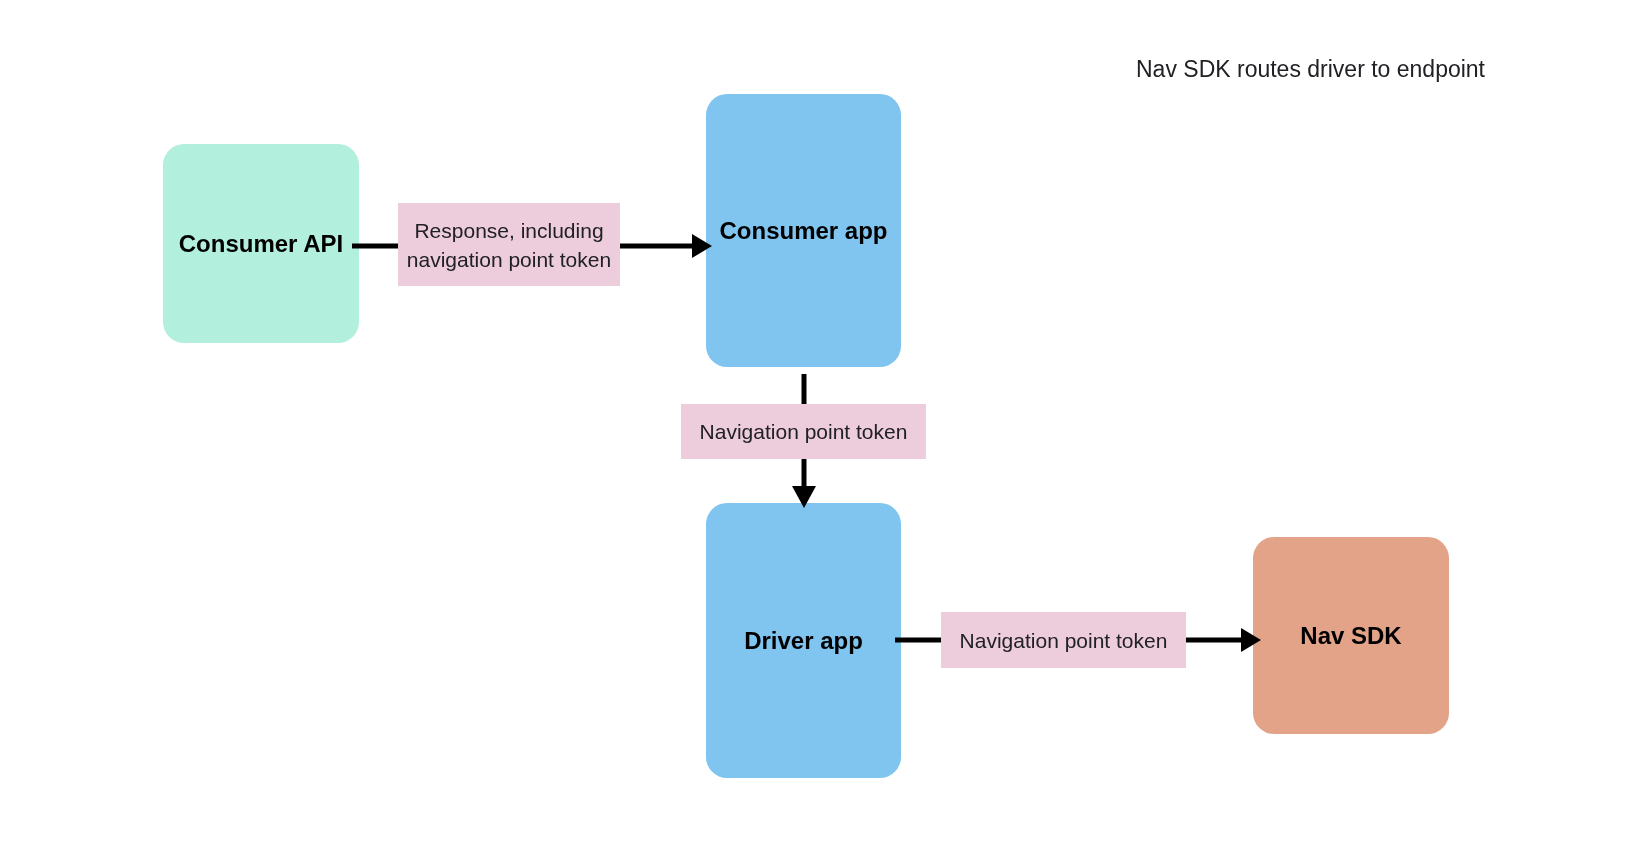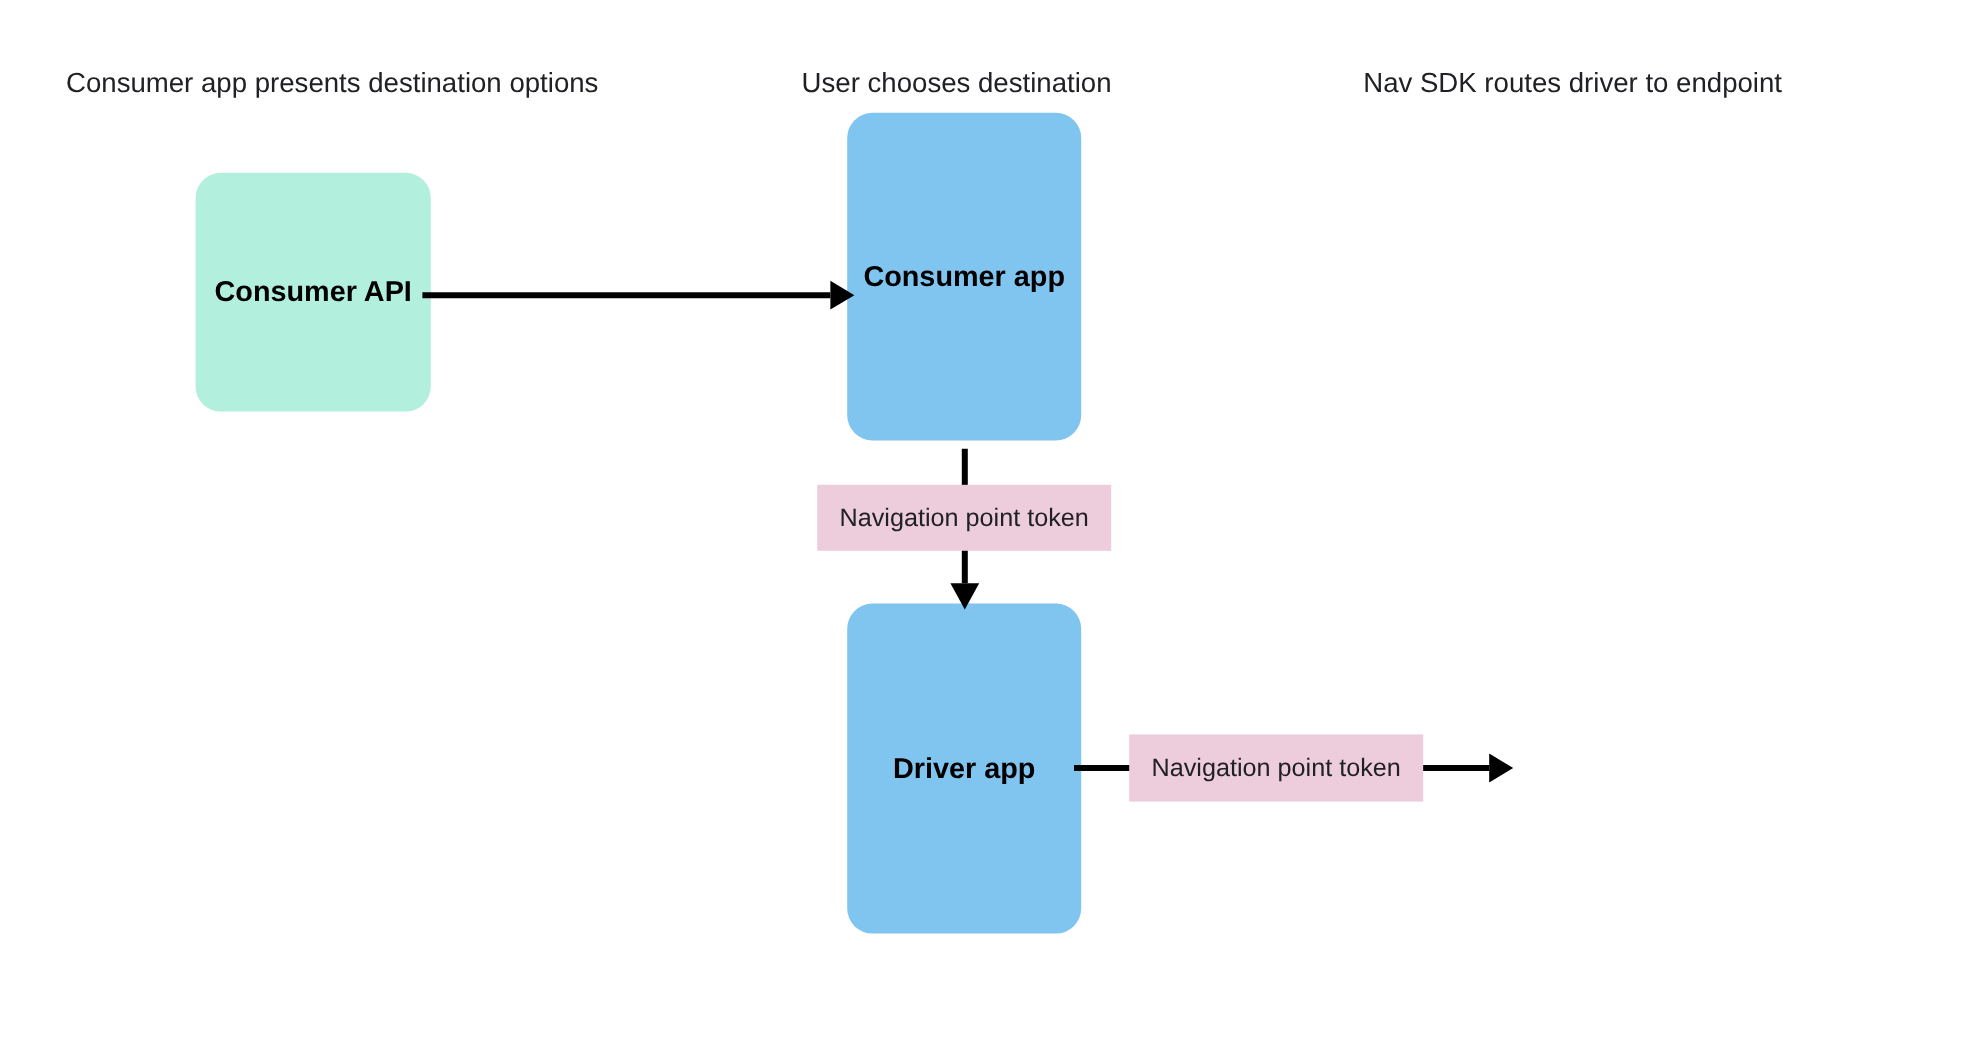--- a/index.html
+++ b/index.html
@@ -118,52 +118,56 @@
   #label-navtoken-2 {
     left: 941px; top: 612px;
     width: 245px; height: 56px;
   }
 </style>
 </head>
 <body>
 
 <div id="canvas">
 
-  <div id="head-0" class="col-head">Consumer app presents destination options</div>
-  <div id="head-1" class="col-head">User chooses destination</div>
   <div id="head-2" class="col-head">Nav SDK routes driver to endpoint</div>
 
   <div id="node-geocoding" class="node">
     <span class="node-label">Consumer API</span>
   </div>
 
   <div id="node-consumer" class="node">
     <span class="node-label">Consumer app</span>
   </div>
 
   <div id="node-driver" class="node">
     <span class="node-label">Driver app</span>
   </div>
 
+  <div id="node-navsdk" class="node">
+    <span class="node-label">Nav SDK</span>
+  </div>
 
   <svg id="conn-geo-consumer" class="conn" viewBox="0 0 360 32">
     <line x1="0" y1="16" x2="340" y2="16"></line>
     <polygon class="head" points="340,4 360,16 340,28"></polygon>
   </svg>
 
   <svg id="conn-consumer-driver" class="conn" viewBox="0 0 32 134">
     <line x1="16" y1="0" x2="16" y2="112"></line>
     <polygon class="head" points="4,112 28,112 16,134"></polygon>
   </svg>
 
   <svg id="conn-driver-navsdk" class="conn" viewBox="0 0 366 32">
     <line x1="0" y1="16" x2="346" y2="16"></line>
     <polygon class="head" points="346,4 366,16 346,28"></polygon>
   </svg>
 
+  <div id="label-response" class="edge-label">
+    <span class="edge-label-text">Response, including navigation point token</span>
+  </div>
 
   <div id="label-navtoken-1" class="edge-label">
     <span class="edge-label-text">Navigation point token</span>
   </div>
 
   <div id="label-navtoken-2" class="edge-label">
     <span class="edge-label-text">Navigation point token</span>
   </div>
 
 </div>

